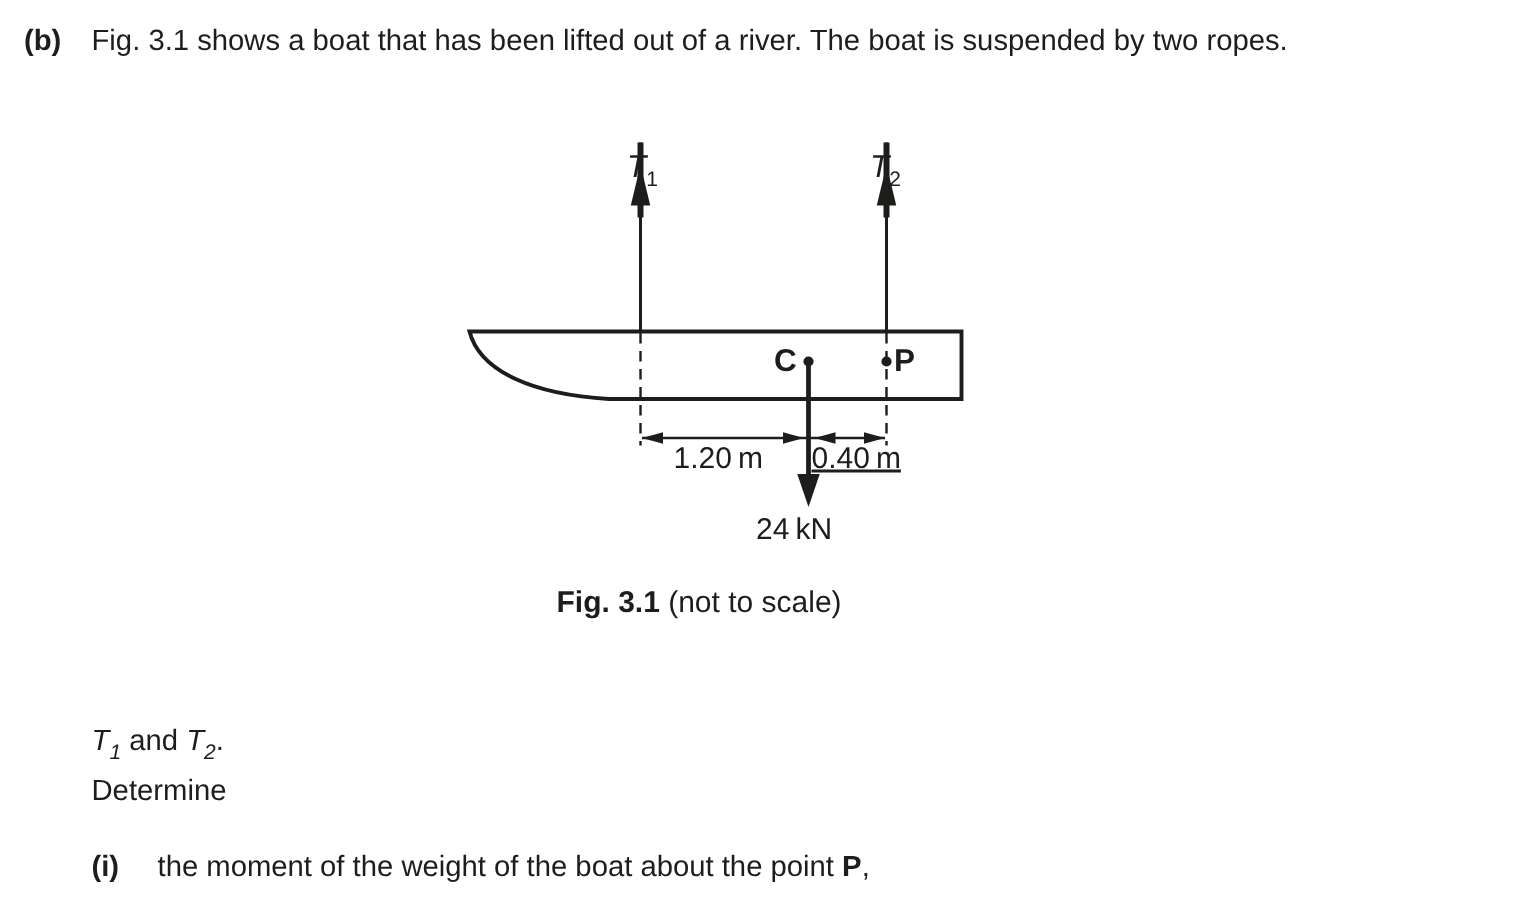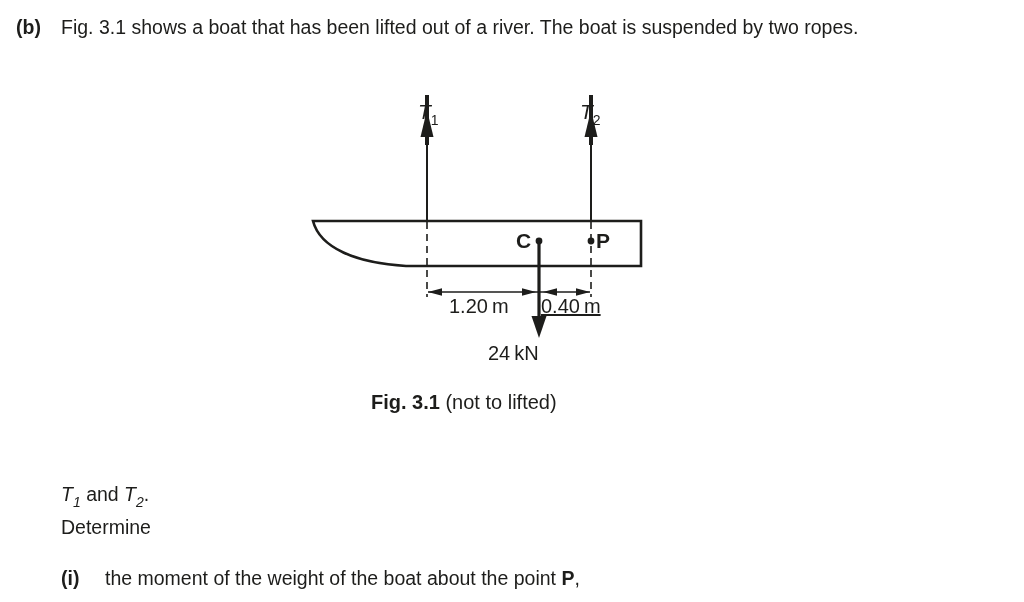--- a/index.html
+++ b/index.html
@@ -69,23 +69,23 @@
 
   <span class="dlabel" style="left:398px;top:100px;margin-left:20px;"><span class="tvar">T</span><span class="sub">1</span></span>
 
   <span class="dlabel" style="left:580px;top:100px;"><span class="tvar">T</span><span class="sub">2</span></span>
 
   <span class="dlabel cp" style="left:516px;top:229px;">C</span>
   <span class="dlabel cp" style="left:596px;top:229px;">P</span>
 
   <span class="dlabel center" style="left:449px;top:295px;width:70px;">1.20 m</span>
   <span class="dlabel center" style="left:541px;top:295px;width:68px;text-decoration:underline;">0.40 m</span>
-  <span class="dlabel center" style="left:488px;top:342px;width:70px;">24 kN</span>
+  <span class="dlabel center" style="left:504px;top:342px;width:70px;">24 kN</span>
 
-  <div class="caption" style="left:371px;top:391px;"><span class="bold">Fig. 3.1</span><span> (not to lifted)</span></div>
+  <div class="caption" style="left:371px;top:391px;"><span class="bold">Fig. 3.1</span><span> (not to scale)</span></div>
 
   <div class="txt" style="left:61px;top:481px;"><span class="ivar">T</span><span class="psub">1</span><span> and </span><span class="ivar">T</span><span class="psub">2</span><span>.</span></div>
 
   <div class="txt" style="left:61px;top:514px;">Determine</div>
 
   <span class="txt bold" style="left:61px;top:565px;">(i)</span>
   <div class="txt" style="left:105px;top:565px;"><span>the moment of the weight of the boat about the point </span><span class="bold">P</span><span>,</span></div>
 
 </div>
 

